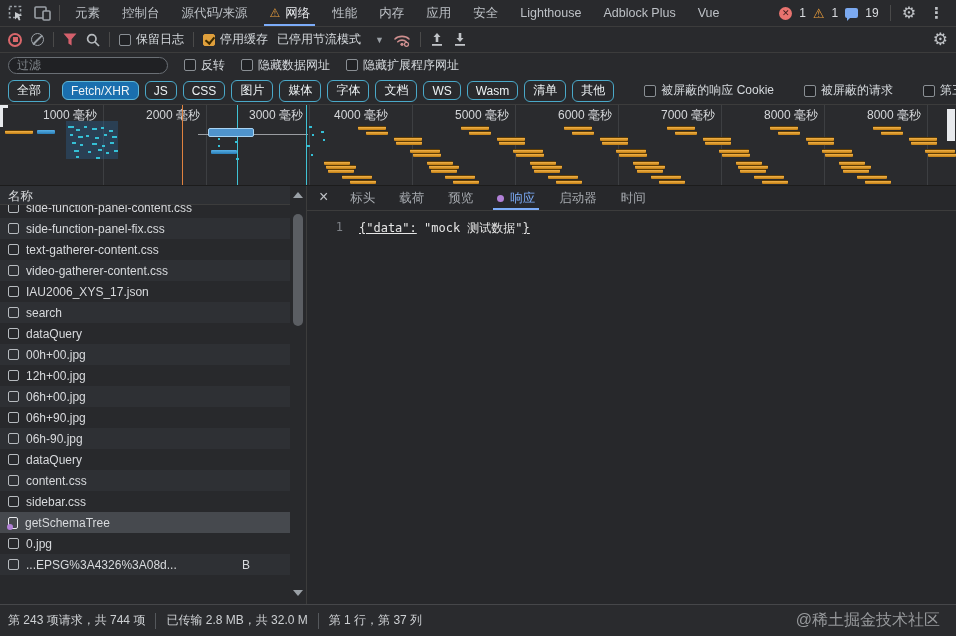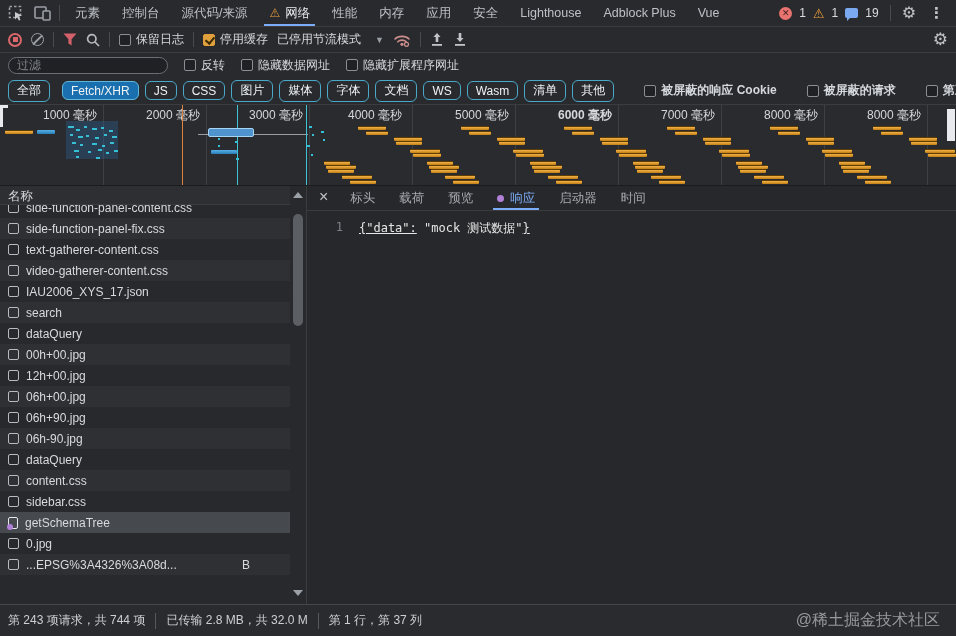--- a/index.html
+++ b/index.html
@@ -49,21 +49,21 @@
     display:flex; align-items:center; gap:16px; padding:0 8px; font-size:12px; }
   #filter-input { width:160px; height:17px; background:#202124; border:1px solid #6a6f75; border-radius:9px;
     color:#dadce0; font-size:12px; padding:0 8px; outline:none; font-family:inherit; }
   #filter-input::placeholder { color:#80868b; }
 
   
   #chiprow { position:absolute; top:77px; left:0; width:956px; height:28px; background:#292a2d;
     border-bottom:1px solid #3c3c3c; display:flex; align-items:center; gap:6px; padding:0 8px; font-size:12px; }
   .chip { border:1px solid #4aa9c9; border-radius:6px; color:#eef3f5; padding:1.5px 8px; white-space:nowrap; }
   .chip.active { background:#1a6fae; border-color:#5fb8d9; }
-  #chiprow .cb-group { margin-left:24px;font-weight:bold; }
+  #chiprow .cb-group { margin-left:24px; }
 
   
   #overview { position:absolute; top:105px; left:0; width:956px; height:81px; background:#2a2b2e;
     border-bottom:1px solid #1c1c1c; overflow:hidden; }
   .ov-grid { position:absolute; top:0; bottom:0; width:1px; background:#3d3f42; }
   .ov-label { position:absolute; top:2px; font-size:12px; color:#d5d7da; transform:translateX(-100%); white-space:nowrap; }
   .ov-bar { position:absolute; border-radius:1px; }
   .ov-bar.o { background:linear-gradient(#f4b44a,#c07d12); border-top:1px solid #5e3d05; }
   .ov-bar.b { background:linear-gradient(#57b0e8,#2a7db5); }
   .ov-bar.sel { background:#4f94cd; border:1px solid #a9d3f2; border-radius:2px; }
@@ -285,25 +285,25 @@
     </div>
 
   <div id="overview">
       <div class="ov-grid" style="left: 103px;"></div>
       <div class="ov-label" style="left: 97px;">1000 毫秒</div>
       <div class="ov-grid" style="left: 206px;"></div>
       <div class="ov-label" style="left: 200px;">2000 毫秒</div>
       <div class="ov-grid" style="left: 309px;"></div>
       <div class="ov-label" style="left: 303px;">3000 毫秒</div>
       <div class="ov-grid" style="left: 412px;"></div>
-      <div class="ov-label" style="left: 402px;">4000 毫秒</div>
+      <div class="ov-label" style="left: 388px;">4000 毫秒</div>
       <div class="ov-grid" style="left: 515px;"></div>
       <div class="ov-label" style="left: 509px;">5000 毫秒</div>
       <div class="ov-grid" style="left: 618px;"></div>
-      <div class="ov-label" style="left: 612px; font-weight: bold;">6000 毫秒</div>
+      <div class="ov-label" style="left: 612px;">6000 毫秒</div>
       <div class="ov-grid" style="left: 721px;"></div>
       <div class="ov-label" style="left: 715px;">7000 毫秒</div>
       <div class="ov-grid" style="left: 824px;"></div>
       <div class="ov-label" style="left: 818px;">8000 毫秒</div>
       <div class="ov-grid" style="left: 927px;"></div>
       <div class="ov-label" style="left: 921px;">8000 毫秒</div>
       <div class="ov-block" style="left: 66px; top: 16px; width: 52px; height: 38px;"></div>
       <div class="ov-hline" style="left: 198px; top: 29px; width: 110px;"></div>
       <div class="ov-vline" style="left: 182px; background: rgb(224, 130, 63);"></div>
       <div class="ov-vline" style="left: 237px; background: rgb(64, 195, 213);"></div>

